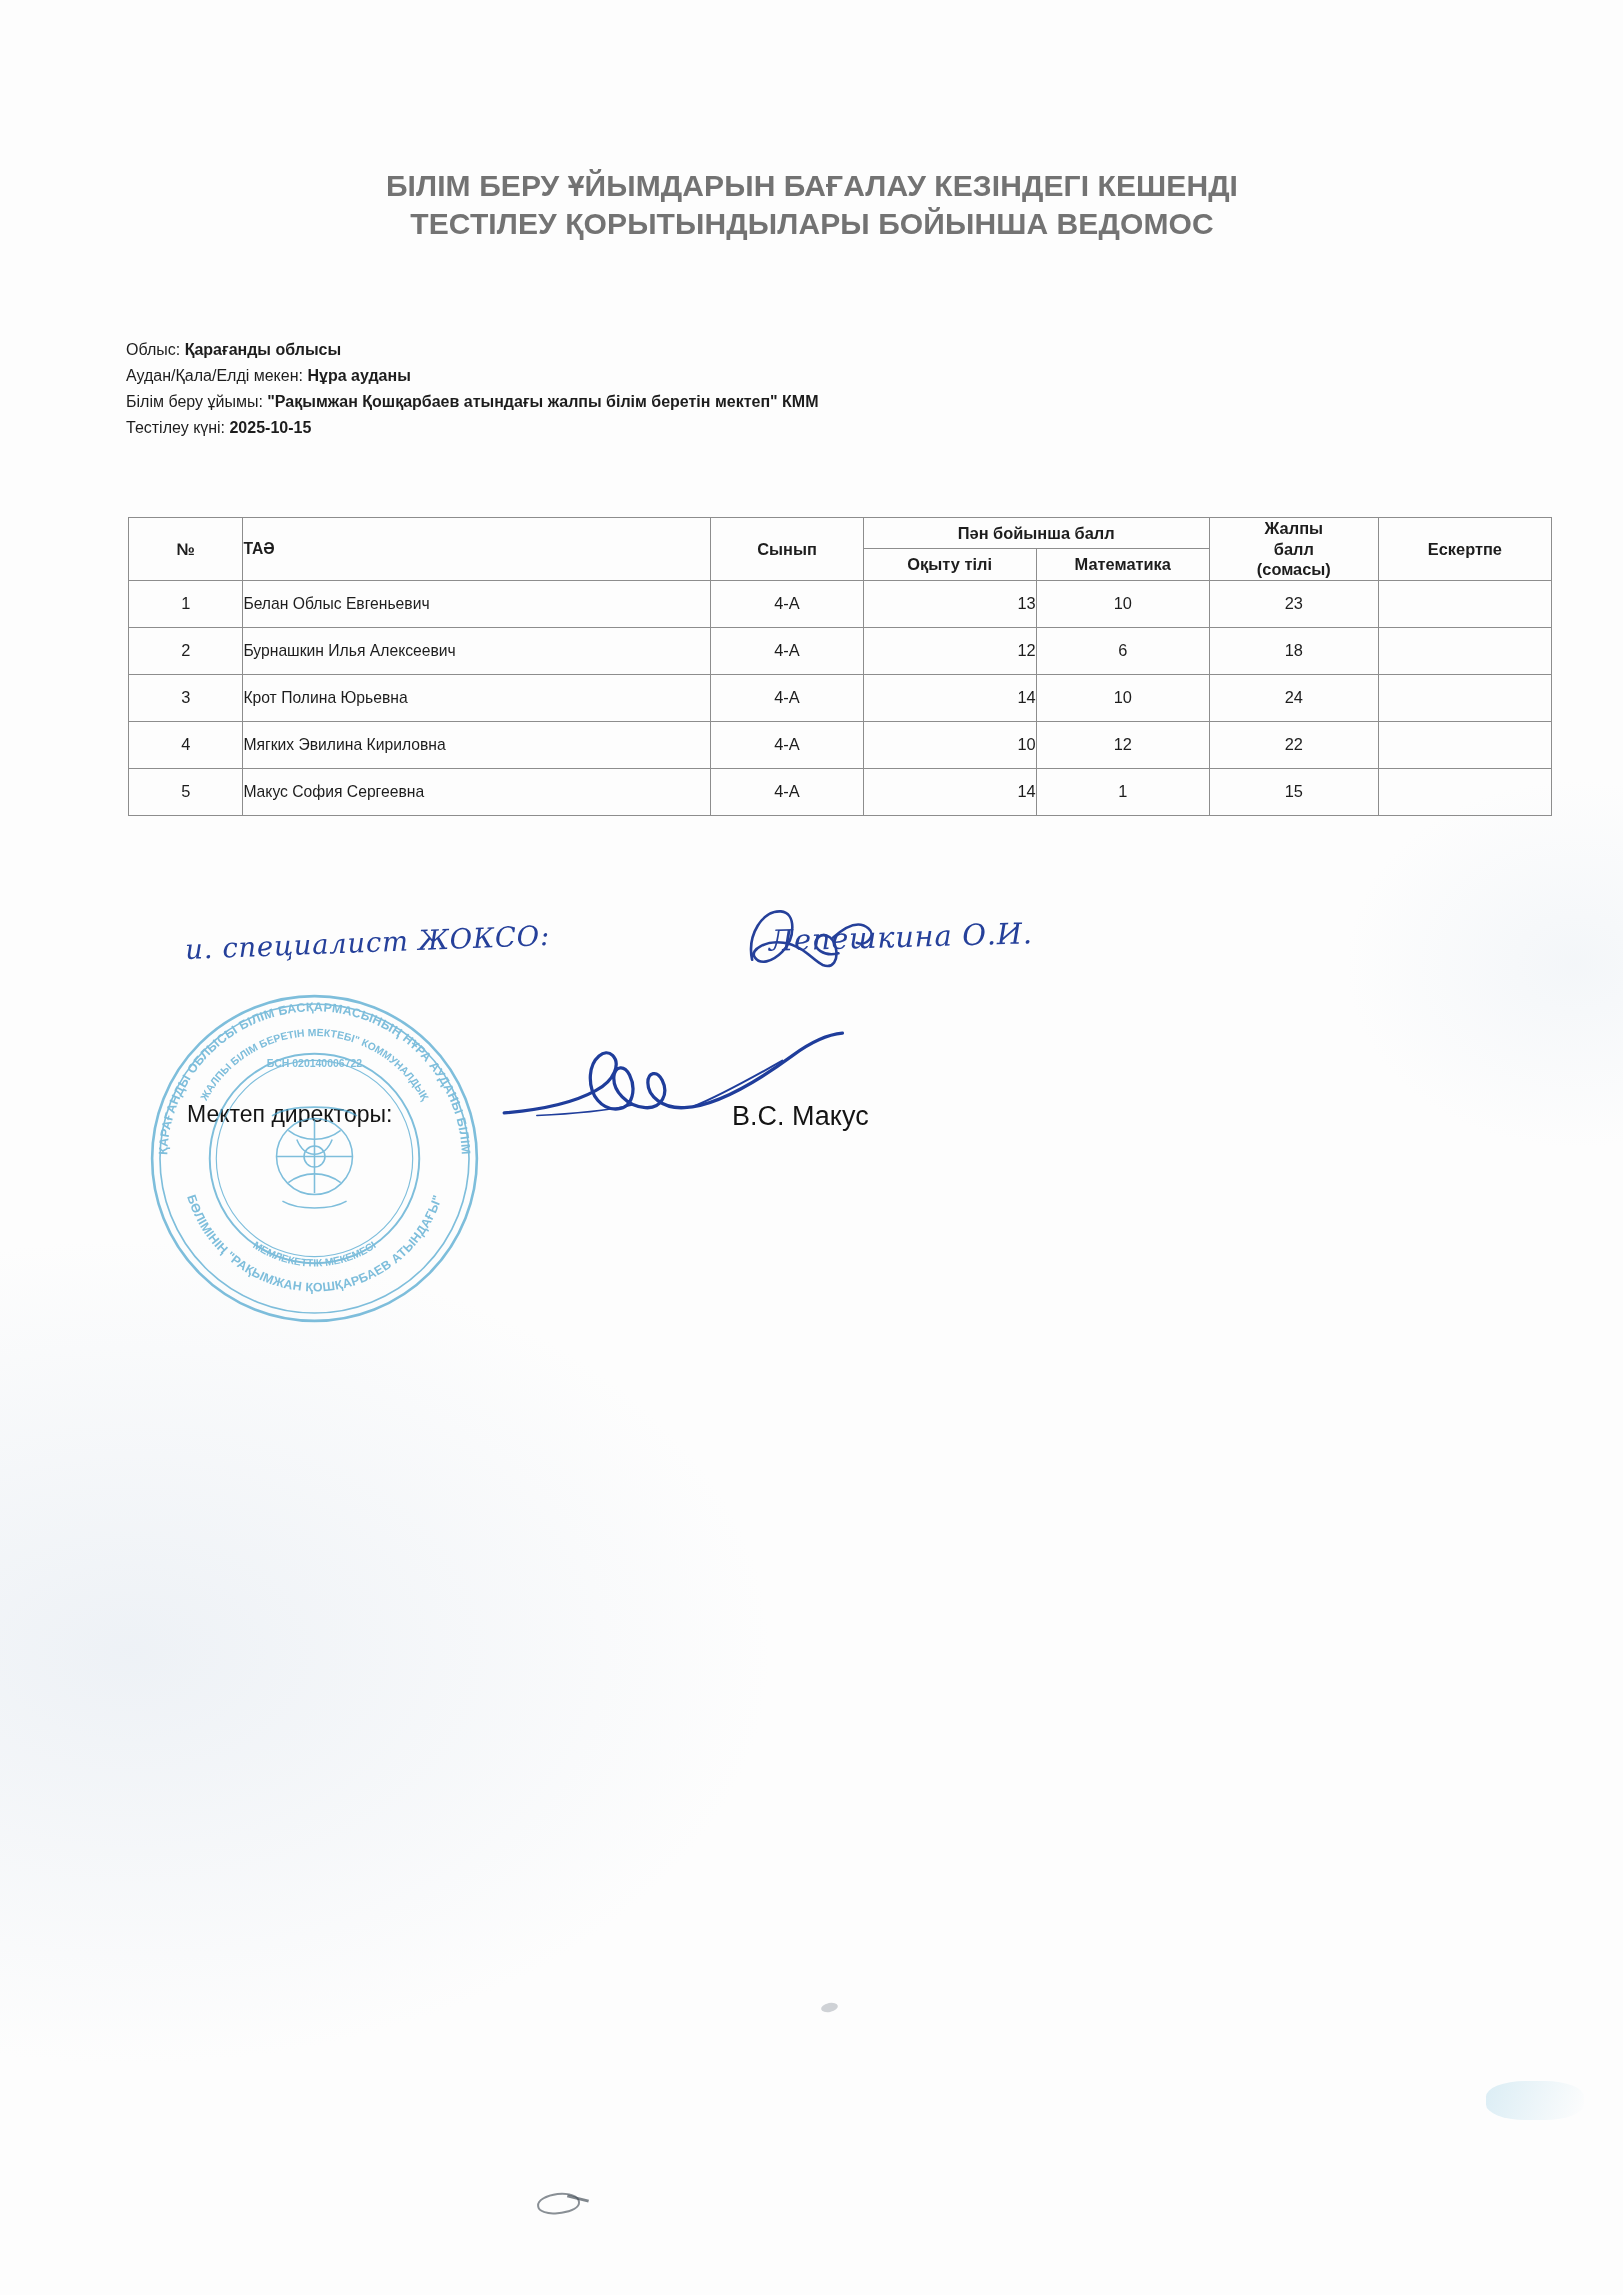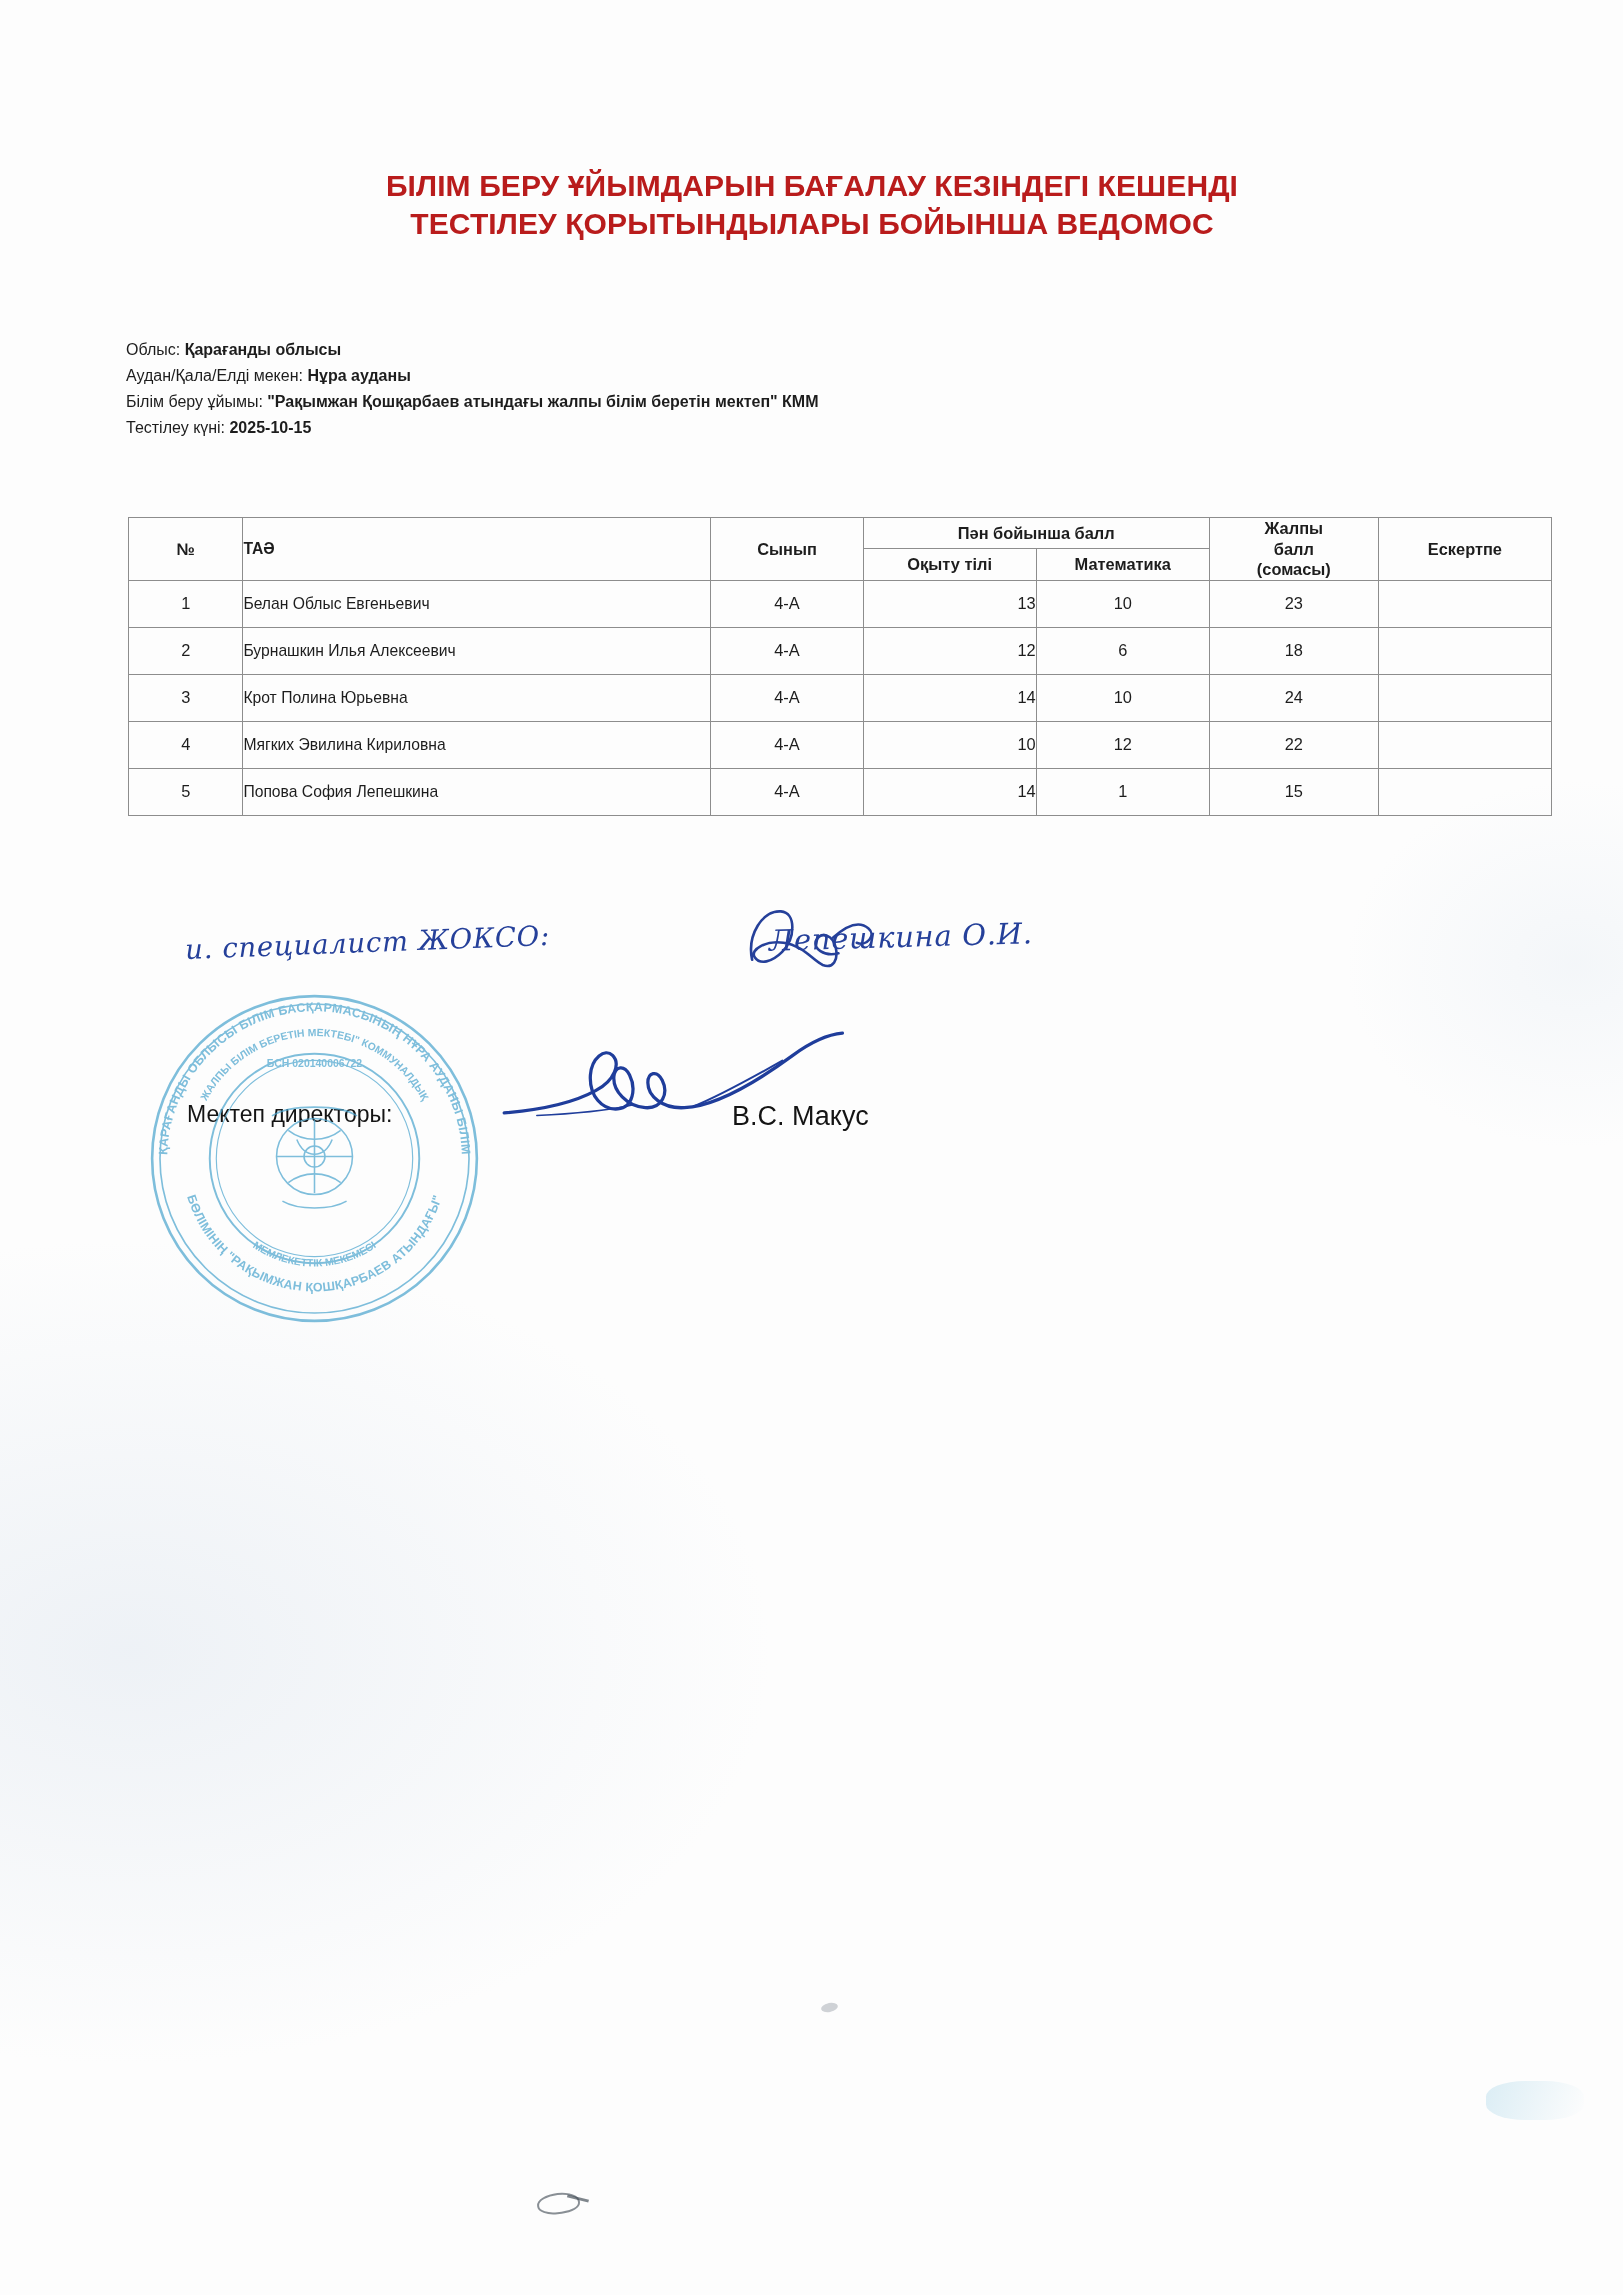--- a/index.html
+++ b/index.html
@@ -35,21 +35,21 @@
   .title {
     position: absolute;
     left: 0;
     top: 167px;
     width: 1624px;
     text-align: center;
     font-size: 30px;
     font-weight: bold;
     line-height: 1.28;
     letter-spacing: 0.1px;
-    color: #b91c1c;
+    color: #737373;
   }
   .title .l2 { display: block; }
 
   .meta {
     position: absolute;
     left: 126px;
     top: 337px;
     font-size: 16px;
     line-height: 1.62;
     color: #1d1d1d;
@@ -278,21 +278,21 @@
         <td class="c-no">4</td>
         <td class="c-name">Мягких Эвилина Кириловна</td>
         <td class="c-class">4-А</td>
         <td class="c-lang">10</td>
         <td class="c-math">12</td>
         <td class="c-total">22</td>
         <td class="c-note"></td>
       </tr>
       <tr>
         <td class="c-no">5</td>
-        <td class="c-name">Попова София Лепешкина</td>
+        <td class="c-name">Макус София Сергеевна</td>
         <td class="c-class">4-А</td>
         <td class="c-lang">14</td>
         <td class="c-math">1</td>
         <td class="c-total">15</td>
         <td class="c-note"></td>
       </tr>
     </tbody>
   </table>
 
   <div class="sig-area">

